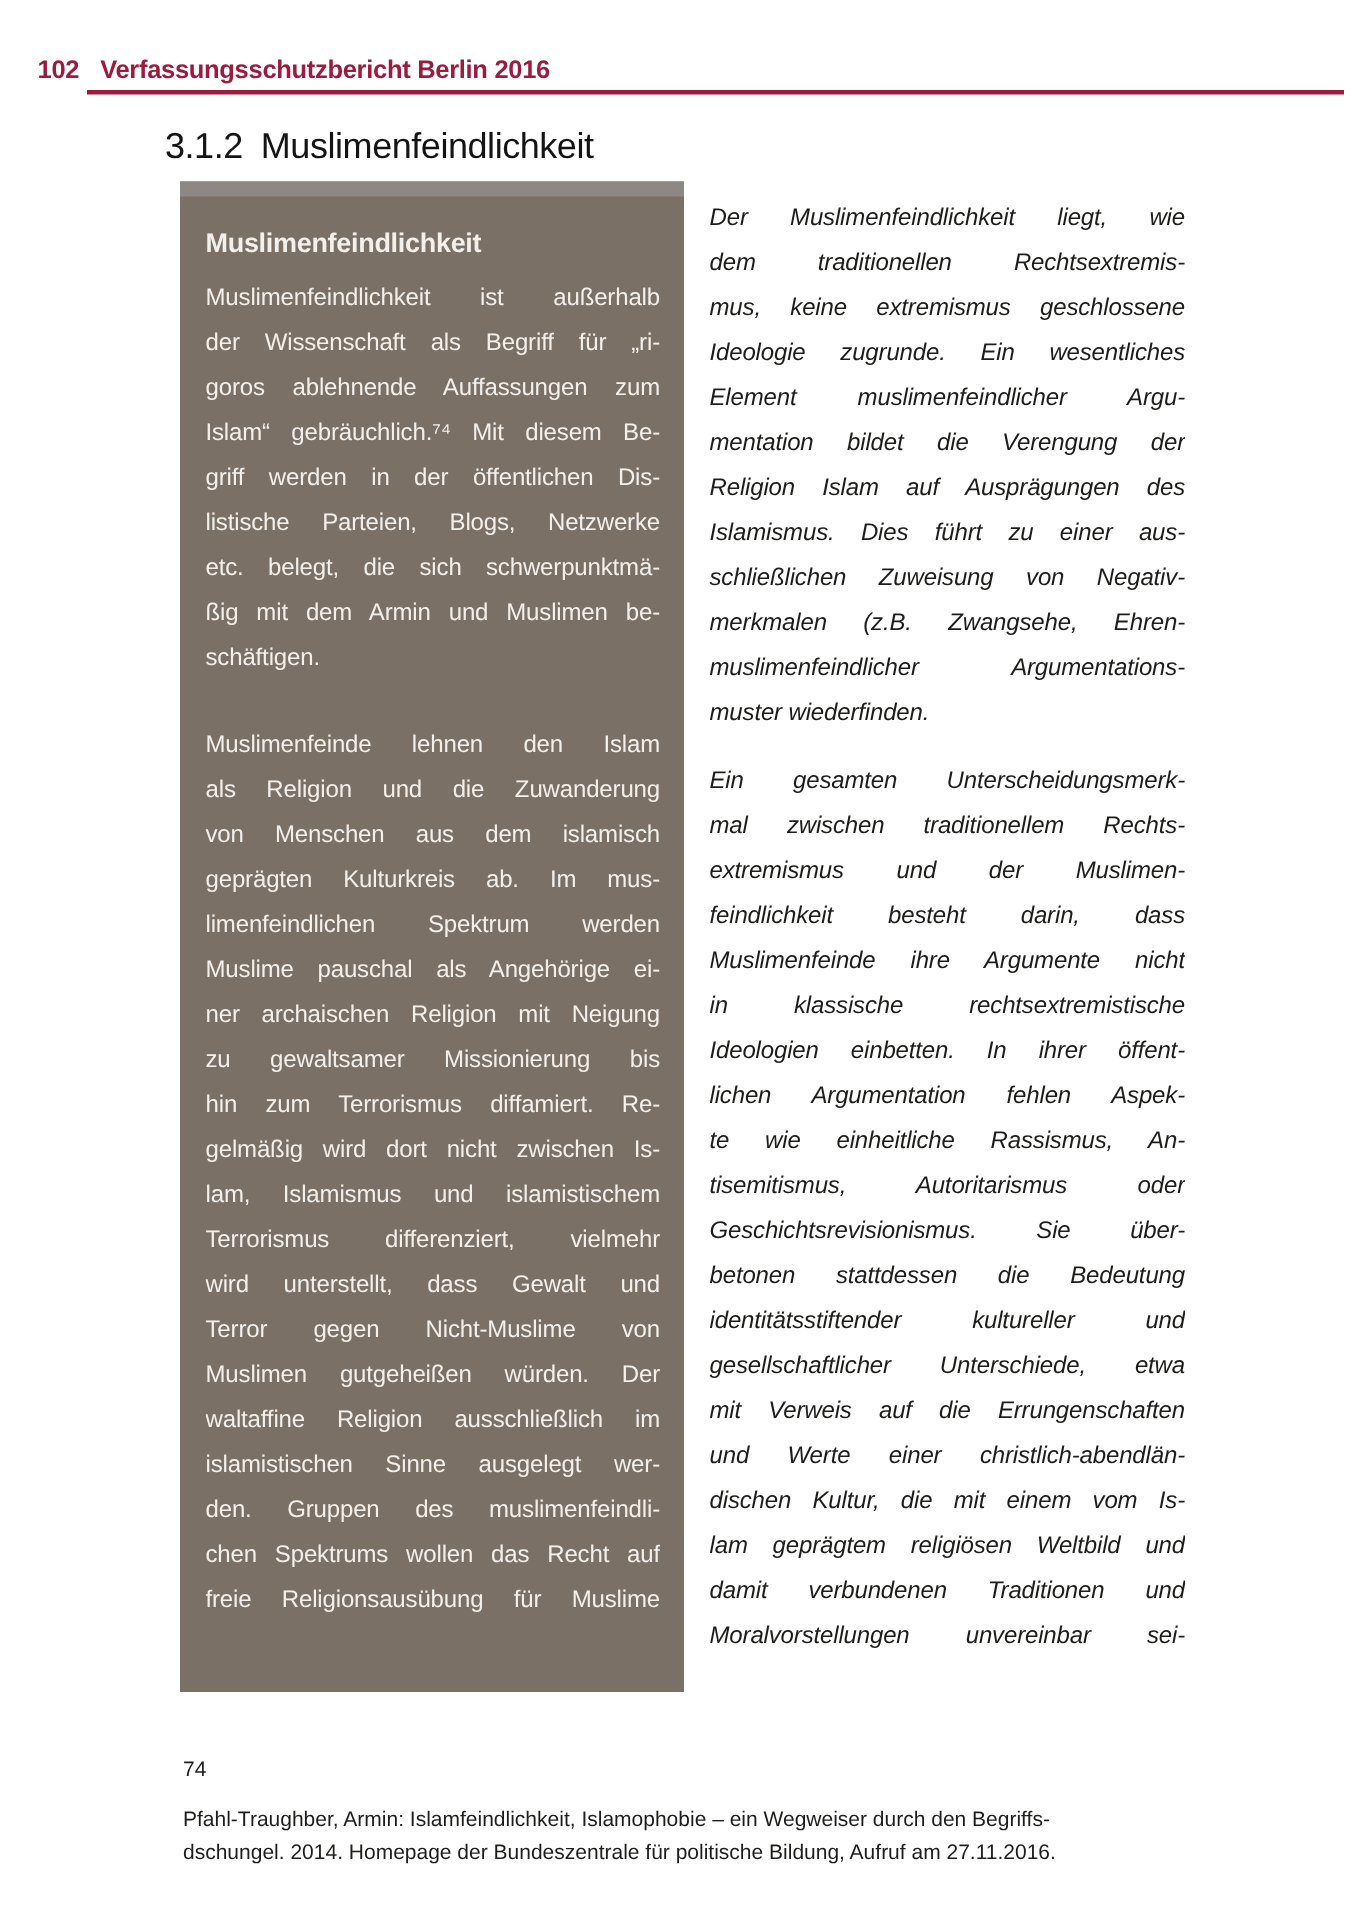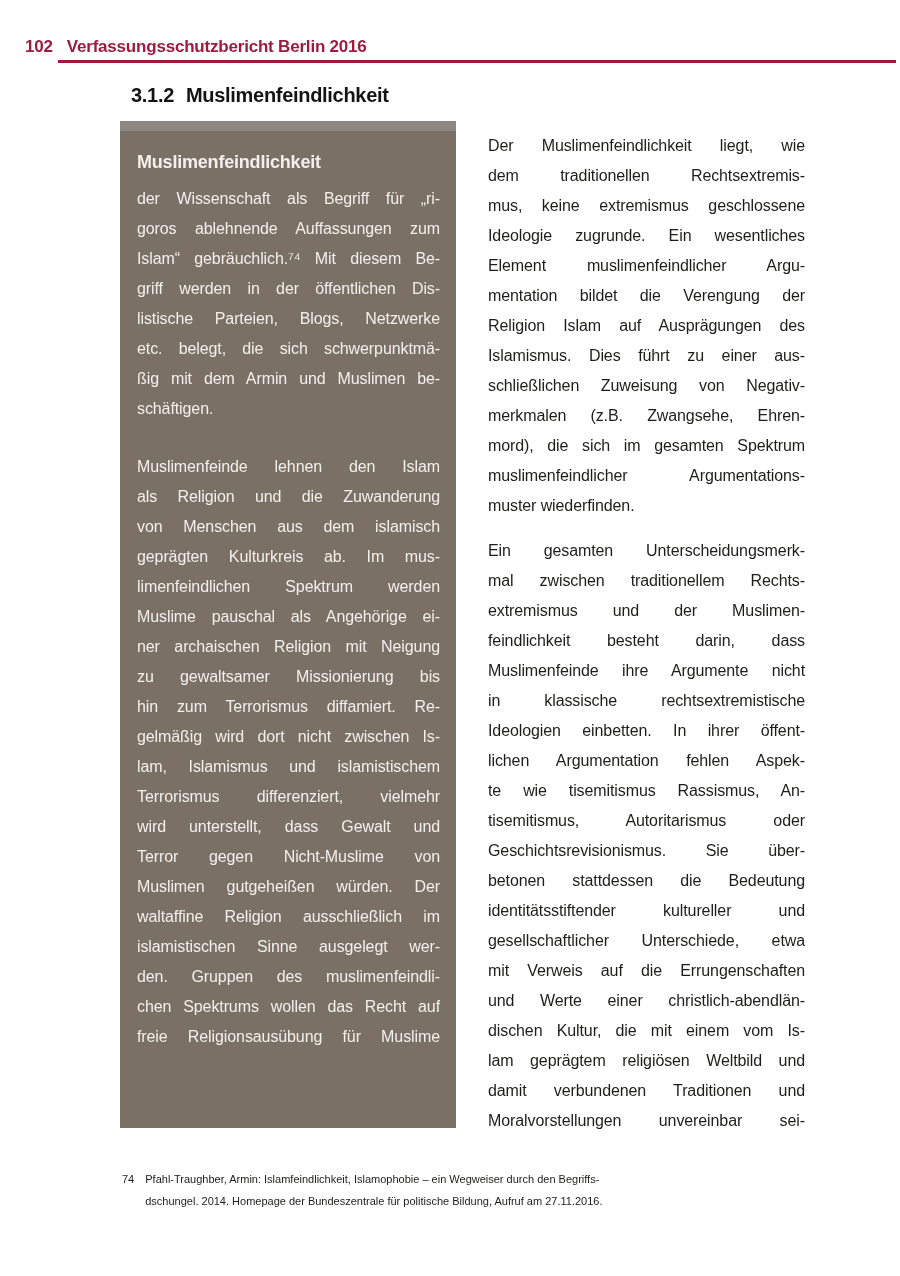--- a/index.html
+++ b/index.html
@@ -28,23 +28,23 @@
     font-weight:bold;font-size:17px;letter-spacing:-0.2px;
     white-space:nowrap;
   }
   .rule{
     position:absolute;left:58px;top:60px;
     width:838px;height:3px;
     background:var(--accent);
   }
   
   .heading{
-    position:absolute;left:131px;top:84px;
+    position:absolute;left:110px;top:84px;
     display:flex;gap:12px;
-    font-size:20px;font-weight:700;color:#141414;
+    font-size:24px;font-weight:400;color:#141414;
     letter-spacing:-0.3px;white-space:nowrap;
   }
   
   .infobox{
     position:absolute;left:120px;top:121px;
     width:336px;height:1007px;
     background:var(--box-body);
     color:var(--box-text);
   }
   .infobox .strip{height:10px;background:var(--box-strip);}
@@ -58,30 +58,30 @@
   .para:first-child{margin-top:0;}
   .line{
     font-size:16px;line-height:30px;height:30px;
     text-align:justify;text-align-last:justify;
     overflow:hidden;white-space:normal;
     letter-spacing:-0.1px;
   }
   .line.end{text-align-last:left;}
   
   .maincol{
-    position:absolute;left:488px;top:116px;
-    width:317px;color:var(--text);
+    position:absolute;left:473px;top:116px;
+    width:317px;color:var(--text);font-style:italic;
   }
   .maincol .para{margin-top:15px;}
   
   .footnote{
     position:absolute;left:122px;top:1168px;
     width:680px;
     display:flex;gap:11px;
-    font-size:11px;line-height:22px;color:var(--text);
+    font-size:14px;line-height:22px;color:var(--text);flex-direction:column;
   }
   .fn-num{flex:0 0 auto;}
   .fn-text{flex:1 1 auto;}
 </style>
 </head>
 <body>
 
 <div class="page">
 
   <div class="runhead">
@@ -94,20 +94,21 @@
     <span>3.1.2</span>
     <span>Muslimenfeindlichkeit</span>
   </div>
 
   <div class="infobox">
     <div class="strip"></div>
     <div class="inner">
       <div class="box-title">Muslimenfeindlichkeit</div>
       <div>
           <div class="para">
+            <div class="line">Muslimenfeindlichkeit ist außerhalb</div>
             <div class="line">der Wissenschaft als Begriff für „ri-</div>
             <div class="line">goros ablehnende Auffassungen zum</div>
             <div class="line">Islam“ gebräuchlich.⁷⁴ Mit diesem Be-</div>
             <div class="line">griff werden in der öffentlichen Dis-</div>
             <div class="line">listische Parteien, Blogs, Netzwerke</div>
             <div class="line">etc. belegt, die sich schwerpunktmä-</div>
             <div class="line">ßig mit dem Armin und Muslimen be-</div>
             <div class="line end">schäftigen.</div>
           </div>
           <div class="para">
@@ -142,34 +143,33 @@
           <div class="line">Der Muslimenfeindlichkeit liegt, wie</div>
           <div class="line">dem traditionellen Rechtsextremis-</div>
           <div class="line">mus, keine extremismus geschlossene</div>
           <div class="line">Ideologie zugrunde. Ein wesentliches</div>
           <div class="line">Element muslimenfeindlicher Argu-</div>
           <div class="line">mentation bildet die Verengung der</div>
           <div class="line">Religion Islam auf Ausprägungen des</div>
           <div class="line">Islamismus. Dies führt zu einer aus-</div>
           <div class="line">schließlichen Zuweisung von Negativ-</div>
           <div class="line">merkmalen (z.B. Zwangsehe, Ehren-</div>
-          <div class="line">mord), die sich im gesamten Spektrum</div>
           <div class="line">muslimenfeindlicher Argumentations-</div>
           <div class="line end">muster wiederfinden.</div>
         </div>
         <div class="para">
           <div class="line">Ein gesamten Unterscheidungsmerk-</div>
           <div class="line">mal zwischen traditionellem Rechts-</div>
           <div class="line">extremismus und der Muslimen-</div>
           <div class="line">feindlichkeit besteht darin, dass</div>
           <div class="line">Muslimenfeinde ihre Argumente nicht</div>
           <div class="line">in klassische rechtsextremistische</div>
           <div class="line">Ideologien einbetten. In ihrer öffent-</div>
           <div class="line">lichen Argumentation fehlen Aspek-</div>
-          <div class="line">te wie tisemitismus Rassismus, An-</div>
+          <div class="line">te wie einheitliche Rassismus, An-</div>
           <div class="line">tisemitismus, Autoritarismus oder</div>
           <div class="line">Geschichtsrevisionismus. Sie über-</div>
           <div class="line">betonen stattdessen die Bedeutung</div>
           <div class="line">identitätsstiftender kultureller und</div>
           <div class="line">gesellschaftlicher Unterschiede, etwa</div>
           <div class="line">mit Verweis auf die Errungenschaften</div>
           <div class="line">und Werte einer christlich-abendlän-</div>
           <div class="line">dischen Kultur, die mit einem vom Is-</div>
           <div class="line">lam geprägtem religiösen Weltbild und</div>
           <div class="line">damit verbundenen Traditionen und</div>

